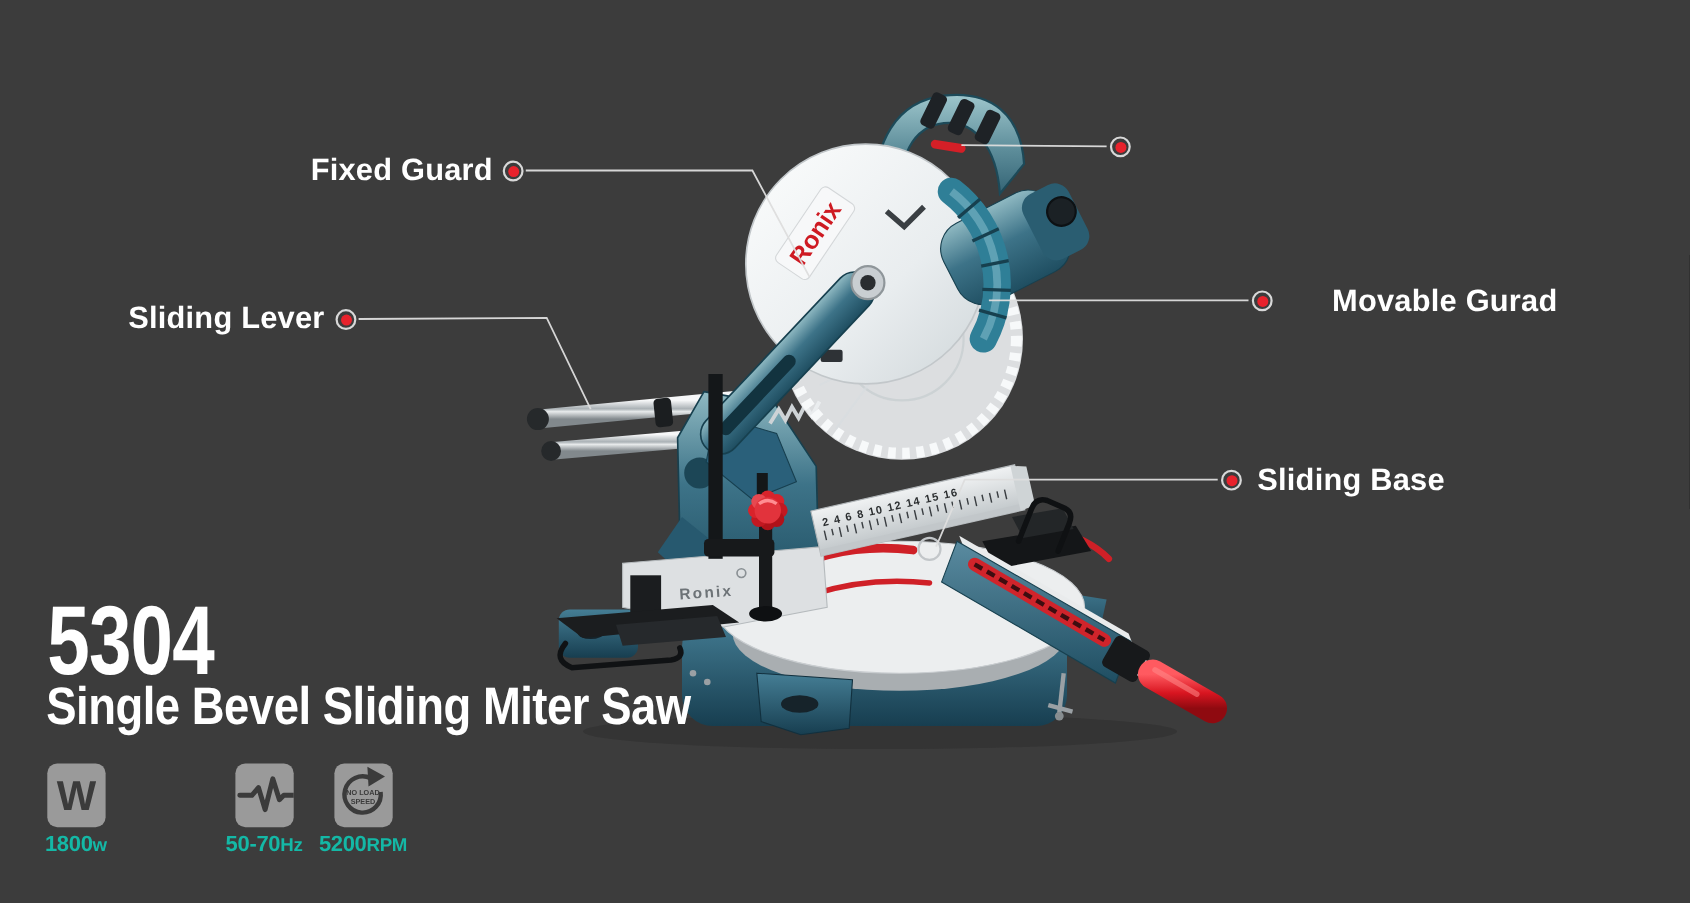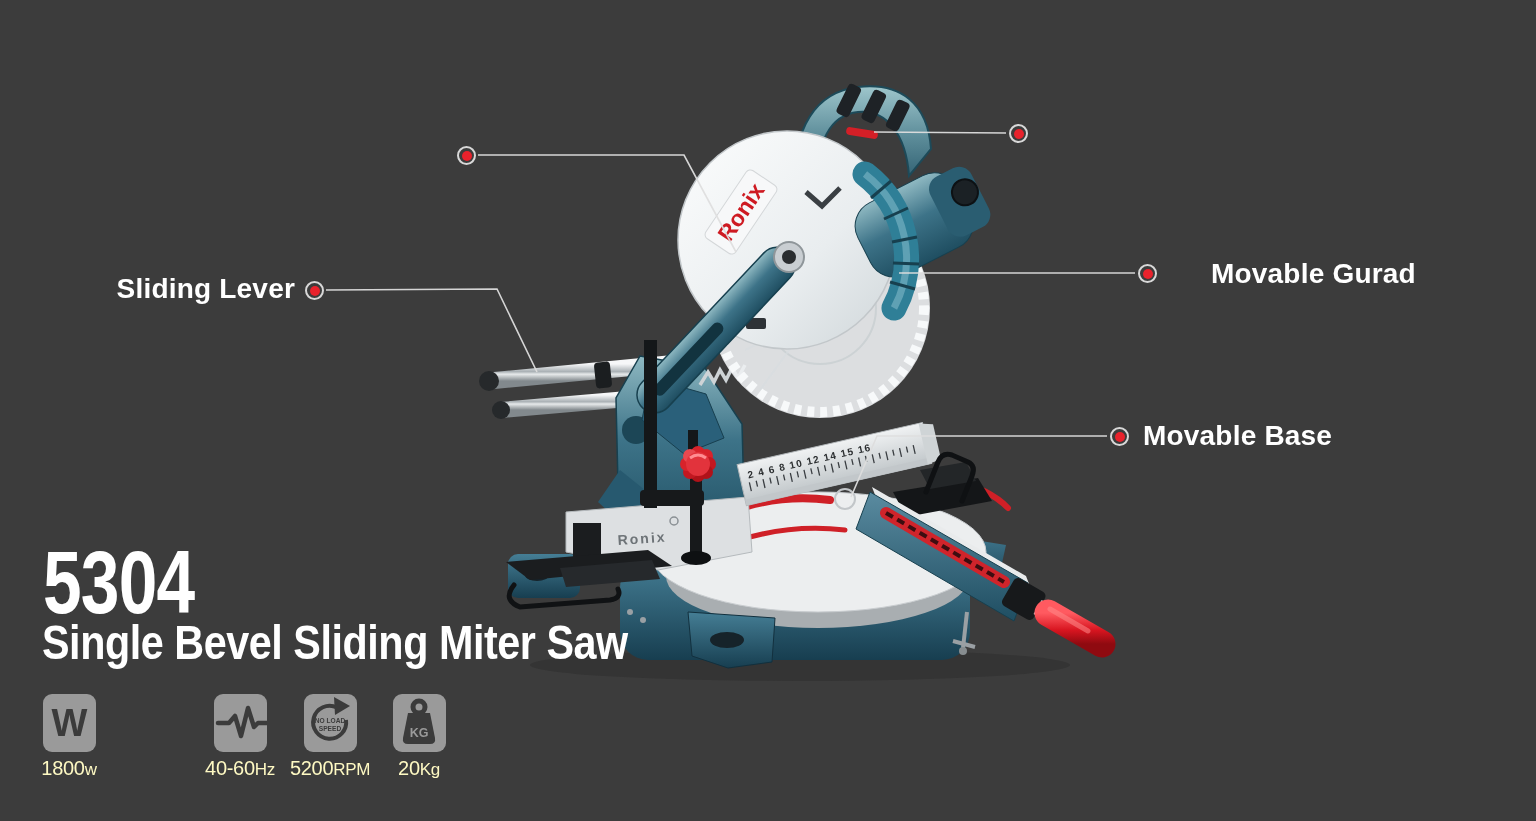--- a/index.html
+++ b/index.html
@@ -15,21 +15,21 @@
   .dot-core{width:10px;height:10px;border-radius:50%;background:#e8222c;}
   
   .model-title{position:absolute;left:43px;top:538px;color:#ffffff;font-size:89px;font-weight:bold;
                line-height:1;letter-spacing:-1px;transform:scaleX(.78);transform-origin:left top;white-space:nowrap;}
   .model-subtitle{position:absolute;left:42px;top:618px;color:#ffffff;font-size:48px;font-weight:bold;
                line-height:1.05;letter-spacing:-.5px;transform:scaleX(.86);transform-origin:left top;white-space:nowrap;}
   
   .spec{position:absolute;top:694px;width:120px;text-align:center;}
   .tile{width:53px;height:58px;background:#9a9a9a;border-radius:9px;margin:0 auto;
         display:flex;align-items:center;justify-content:center;}
-  .spec-label{margin-top:5px;color:#fef9c3;font-weight:normal;font-size:20px;letter-spacing:-.3px;white-space:nowrap;}
+  .spec-label{margin-top:5px;color:#14b8a6;font-weight:bold;font-size:20px;letter-spacing:-.3px;white-space:nowrap;}
   .spec-label .unit{font-size:17px;}
 </style>
 </head>
 <body>
 
 <div class="stage">
 
   <svg class="machine-svg" viewBox="0 0 1536 821">
     <defs>
       <linearGradient id="gTeal" x1="0" y1="0" x2="0" y2="1">
@@ -260,62 +260,53 @@
   <div class="dot" style="left:305px;top:281px;">
       <span class="dot-core"></span>
     </div>
   <div class="dot" style="left:1138px;top:264px;">
       <span class="dot-core"></span>
     </div>
   <div class="dot" style="left:1110px;top:427px;">
       <span class="dot-core"></span>
     </div>
 
+  <div class="callout-label" style="right:1088px;top:138px;">Fixed Guard</div>
   <div class="callout-label" style="right:1241px;top:272px;margin-left:11px;">Sliding Lever</div>
   <div class="callout-label" style="left:1168px;top:257px;margin-left:43px;">Movable Gurad</div>
-  <div class="callout-label" style="left:1143px;top:419px;">Movable Base</div>
+  <div class="callout-label" style="left:1143px;top:419px;">Sliding Base</div>
 
   <div class="model-title">5304</div>
   <div class="model-subtitle">Single Bevel Sliding Miter Saw</div>
 
   <div class="spec" style="left:9px;">
     <div class="tile">
       <svg width="53" height="58" viewBox="0 0 53 58">
         <text x="26.5" y="42" text-anchor="middle" font-size="38" font-weight="bold" fill="#3b3b3b">W</text>
       </svg>
     </div>
     <div class="spec-label"><span>1800</span><span class="unit">w</span></div>
   </div>
 
 
   <div class="spec" style="left:180px;">
     <div class="tile">
       <svg width="53" height="58" viewBox="0 0 53 58">
         <path d="M4,29 h11 l6,-7 l6,20 l7,-28 l6,19 l4,-4 h9" fill="none" stroke="#3b3b3b" stroke-width="4.5" stroke-linecap="round" stroke-linejoin="round"></path>
       </svg>
     </div>
-    <div class="spec-label"><span>40-60</span><span class="unit">Hz</span></div>
+    <div class="spec-label"><span>50-70</span><span class="unit">Hz</span></div>
   </div>
 
   <div class="spec" style="left:270px;">
     <div class="tile">
       <svg width="53" height="58" viewBox="0 0 53 58">
         <path d="M33,13.5 A16.5,16.5 0 1 0 42,26" fill="none" stroke="#3b3b3b" stroke-width="4"></path>
         <polygon points="30,3 46,12 31,21" fill="#3b3b3b"></polygon>
         <text x="26" y="29" text-anchor="middle" font-size="6.6" font-weight="bold" fill="#3b3b3b">NO LOAD</text>
         <text x="26" y="37" text-anchor="middle" font-size="6.6" font-weight="bold" fill="#3b3b3b">SPEED</text>
       </svg>
     </div>
     <div class="spec-label"><span>5200</span><span class="unit">RPM</span></div>
   </div>
 
-  <div class="spec" style="left:359px;">
-    <div class="tile">
-      <svg width="53" height="58" viewBox="0 0 53 58">
-        <circle cx="26" cy="13" r="6" fill="none" stroke="#3b3b3b" stroke-width="5"></circle>
-        <path d="M15,19 h22 l5,25 q1,6 -5,6 h-22 q-6,0 -5,-6 Z" fill="#3b3b3b"></path>
-        <text x="26" y="43" text-anchor="middle" font-size="12.5" font-weight="bold" fill="#9a9a9a">KG</text>
-      </svg>
-    </div>
-    <div class="spec-label"><span>20</span><span class="unit">Kg</span></div>
-  </div>
 
 </div>
 
 </body></html>

